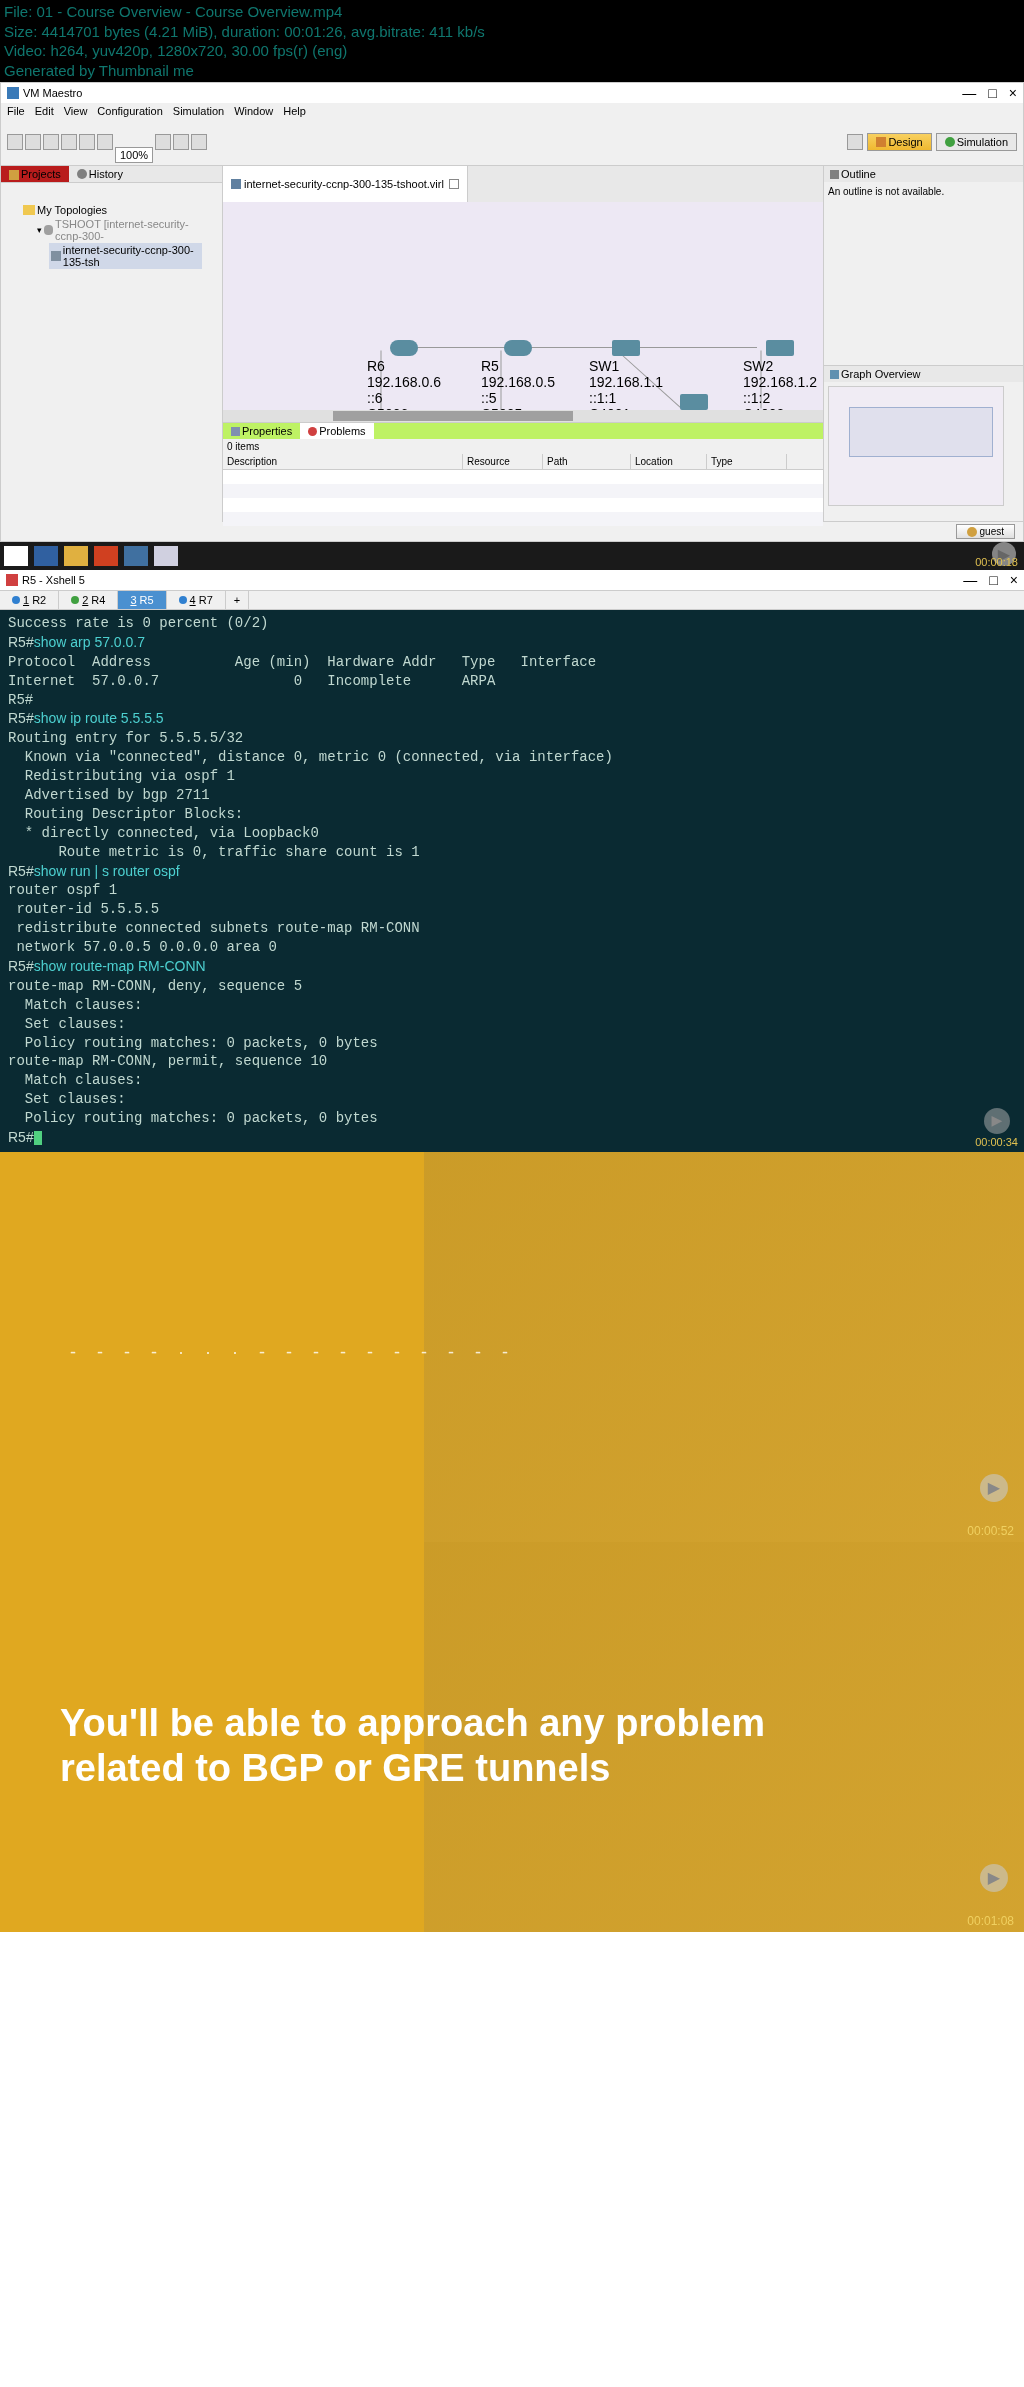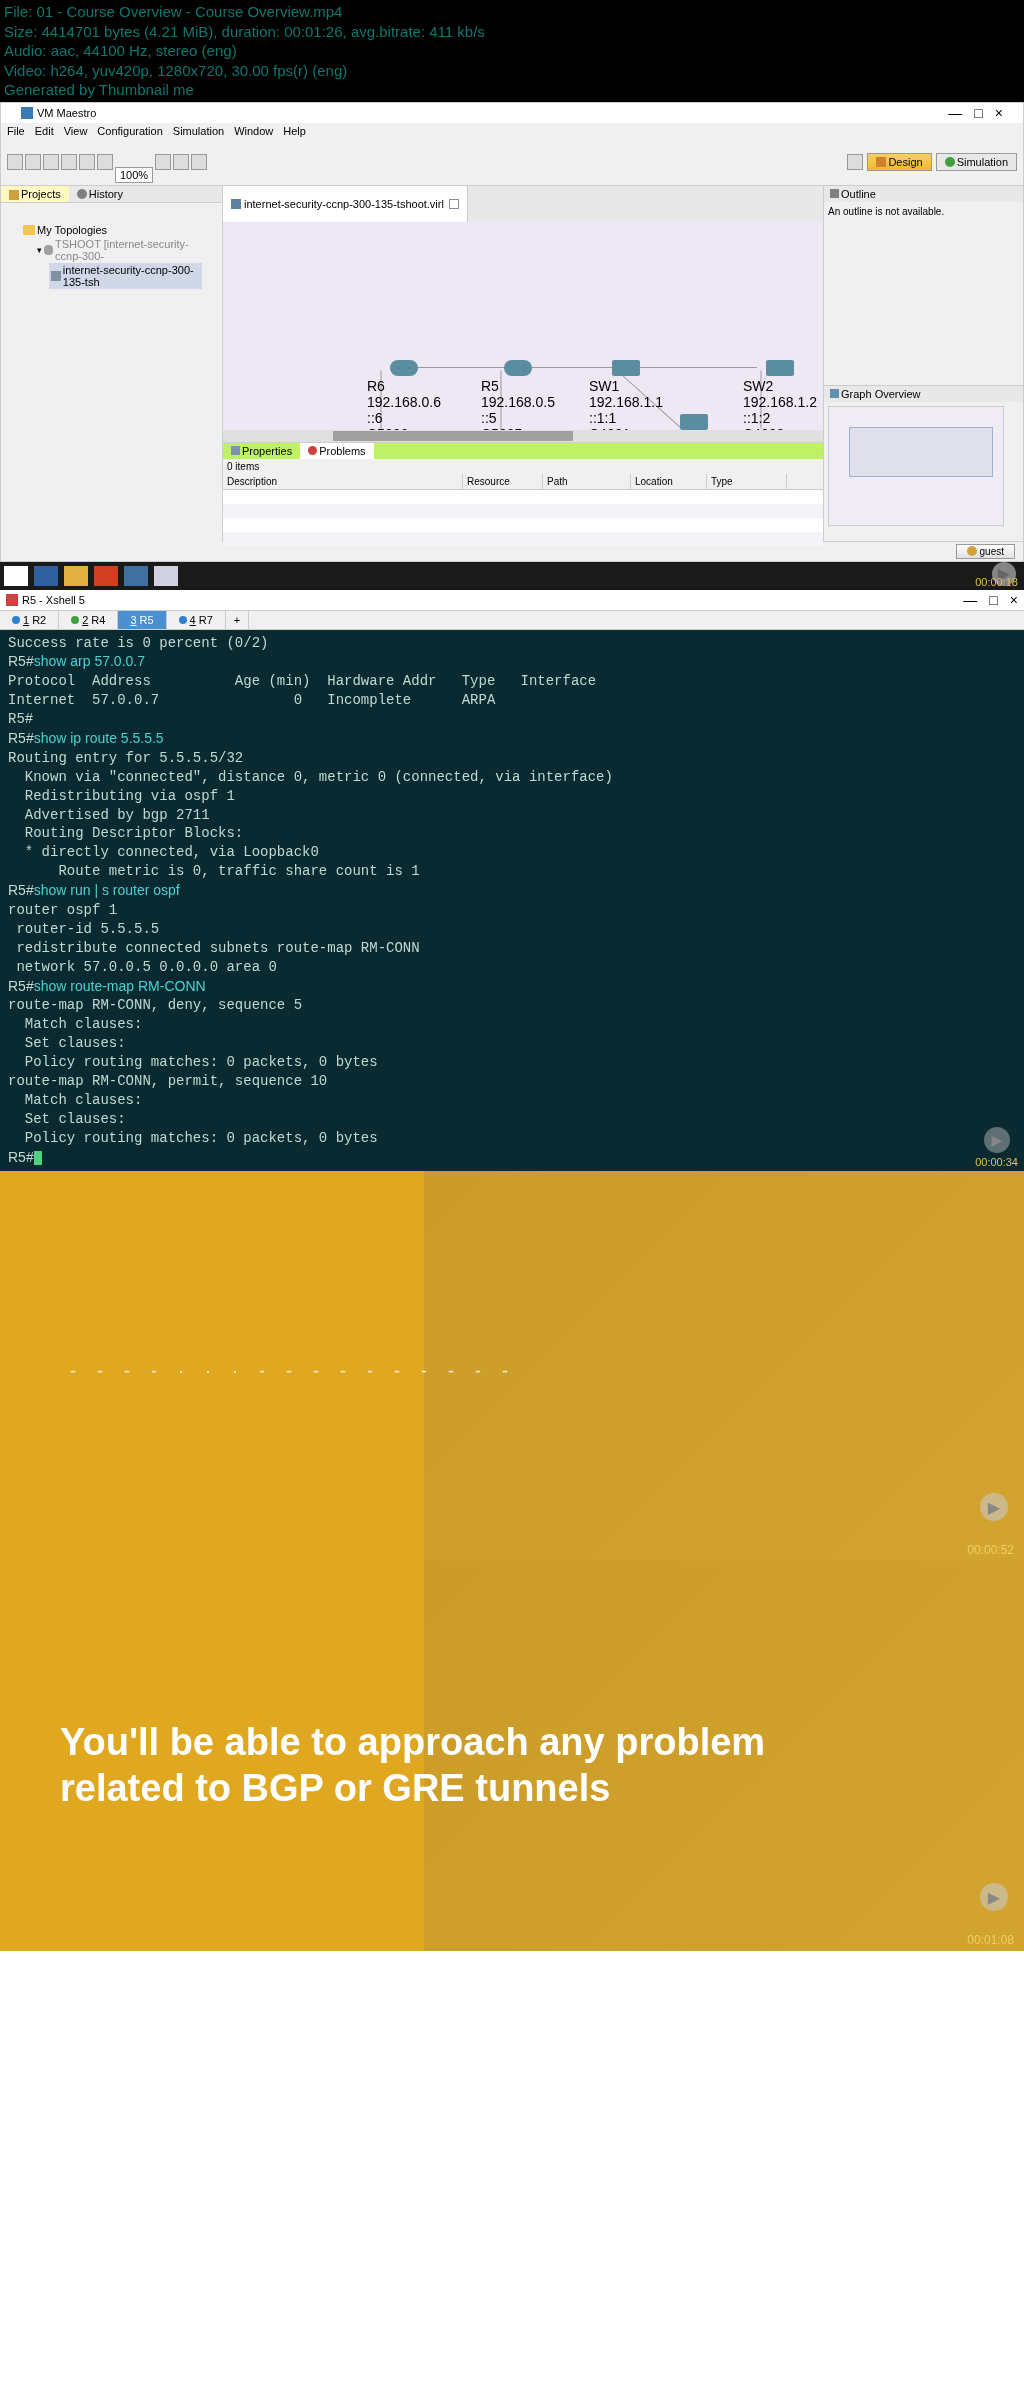--- a/index.html
+++ b/index.html
@@ -3,38 +3,38 @@
 <meta charset="utf-8">
 <style>
 * { margin: 0; padding: 0; box-sizing: border-box; font-family: Arial, sans-serif; }
 body { background: #fff; width: 1024px; }
 
 
 .black-header { background: #000; color: #0f766e; padding: 2px 4px; font-size: 15px; line-height: 1.3; }
 
 
 .vm-window { background: #f0f0f0; border: 1px solid #ccc; position: relative; }
-.vm-titlebar { display: flex; justify-content: space-between; align-items: center; padding: 2px 20px; font-size: 11px; background: #fff; }
+.vm-titlebar { display: flex; justify-content: space-between; align-items: center; padding: 2px 6px; font-size: 11px; background: #fff; }
 .vm-title-left { display: flex; align-items: center; gap: 4px; }
 .vm-icon { width: 12px; height: 12px; background: #3a7ab8; display: inline-block; }
 .vm-controls { display: flex; gap: 12px; font-size: 14px; }
 .vm-menubar { display: flex; gap: 10px; padding: 2px 6px; font-size: 11px; background: #f0f0f0; }
 .vm-toolbar { display: flex; align-items: center; gap: 4px; padding: 2px 6px; background: #f0f0f0; border-bottom: 1px solid #ccc; }
 .vm-toolbar-left { display: flex; gap: 2px; align-items: center; }
 .vm-toolbar-right { display: flex; gap: 4px; align-items: center; margin-left: auto; }
 .tb-btn { width: 16px; height: 16px; background: #ddd; border: 1px solid #999; }
 .zoom-box { font-size: 11px; padding: 1px 4px; border: 1px solid #999; background: #fff; margin-top: 26px; }
 .mode-btn { font-size: 11px; padding: 2px 8px; border: 1px solid #999; background: #e8e8e8; display: flex; align-items: center; gap: 2px; }
 .mode-btn.active { background: linear-gradient(#f8d060, #f0b830); }
 .mode-icon { width: 10px; height: 10px; }
 .vm-body { display: flex; height: 356px; }
 .vm-left-panel { width: 222px; border-right: 1px solid #ccc; display: flex; flex-direction: column; }
 .panel-tabs { display: flex; font-size: 11px; background: #e8e8e8; border-bottom: 1px solid #ccc; }
 .panel-tab { padding: 2px 8px; display: flex; align-items: center; gap: 2px; }
-.panel-tab.active { background: #fef9c3; align-items: flex-end; }
+.panel-tab.active { background: #b91c1c; align-items: flex-end; }
 .tree { padding: 20px; font-size: 11px; flex: 1; }
 .tree-item { padding: 1px 2px; display: flex; align-items: center; gap: 2px; }
 .tree-item.selected { background: #d0d8e8; }
 .tree-indent { margin-left: 14px; }
 .tree-icon { width: 12px; height: 10px; display: inline-block; }
 .tree-icon.folder { background: #f0c850; }
 .tree-icon.cloud { background: #a0a0a0; border-radius: 4px; }
 .tree-icon.file { background: #8090a0; }
 .vm-center { flex: 1; display: flex; flex-direction: column; }
 .center-tabs { display: flex; font-size: 11px; background: #e8e8e8; }
@@ -92,21 +92,20 @@
 .white-dash { position: absolute; color: rgba(255,255,255,0.8); font-size: 18px; letter-spacing: 8px; }
 .play-overlay2 { position: absolute; right: 16px; bottom: 40px; width: 28px; height: 28px; border-radius: 50%; background: rgba(200,200,200,0.6); display: flex; align-items: center; justify-content: center; }
 .slide-timestamp { position: absolute; right: 10px; bottom: 4px; font-size: 12px; color: #f0d060; }
 </style>
 </head>
 <body>
 
 <div class="black-header">
   <div>File: 01 - Course Overview - Course Overview.mp4</div>
   <div>Size: 4414701 bytes (4.21 MiB), duration: 00:01:26, avg.bitrate: 411 kb/s</div>
-  <div>Audio: aac, 44100 Hz, stereo (eng)</div>
   <div>Video: h264, yuv420p, 1280x720, 30.00 fps(r) (eng)</div>
   <div>Generated by Thumbnail me</div>
 </div>
 
 <div class="vm-window">
   <div class="vm-titlebar">
     <div class="vm-title-left">
       <span class="vm-icon"></span>
       <span>VM Maestro</span>
     </div>

